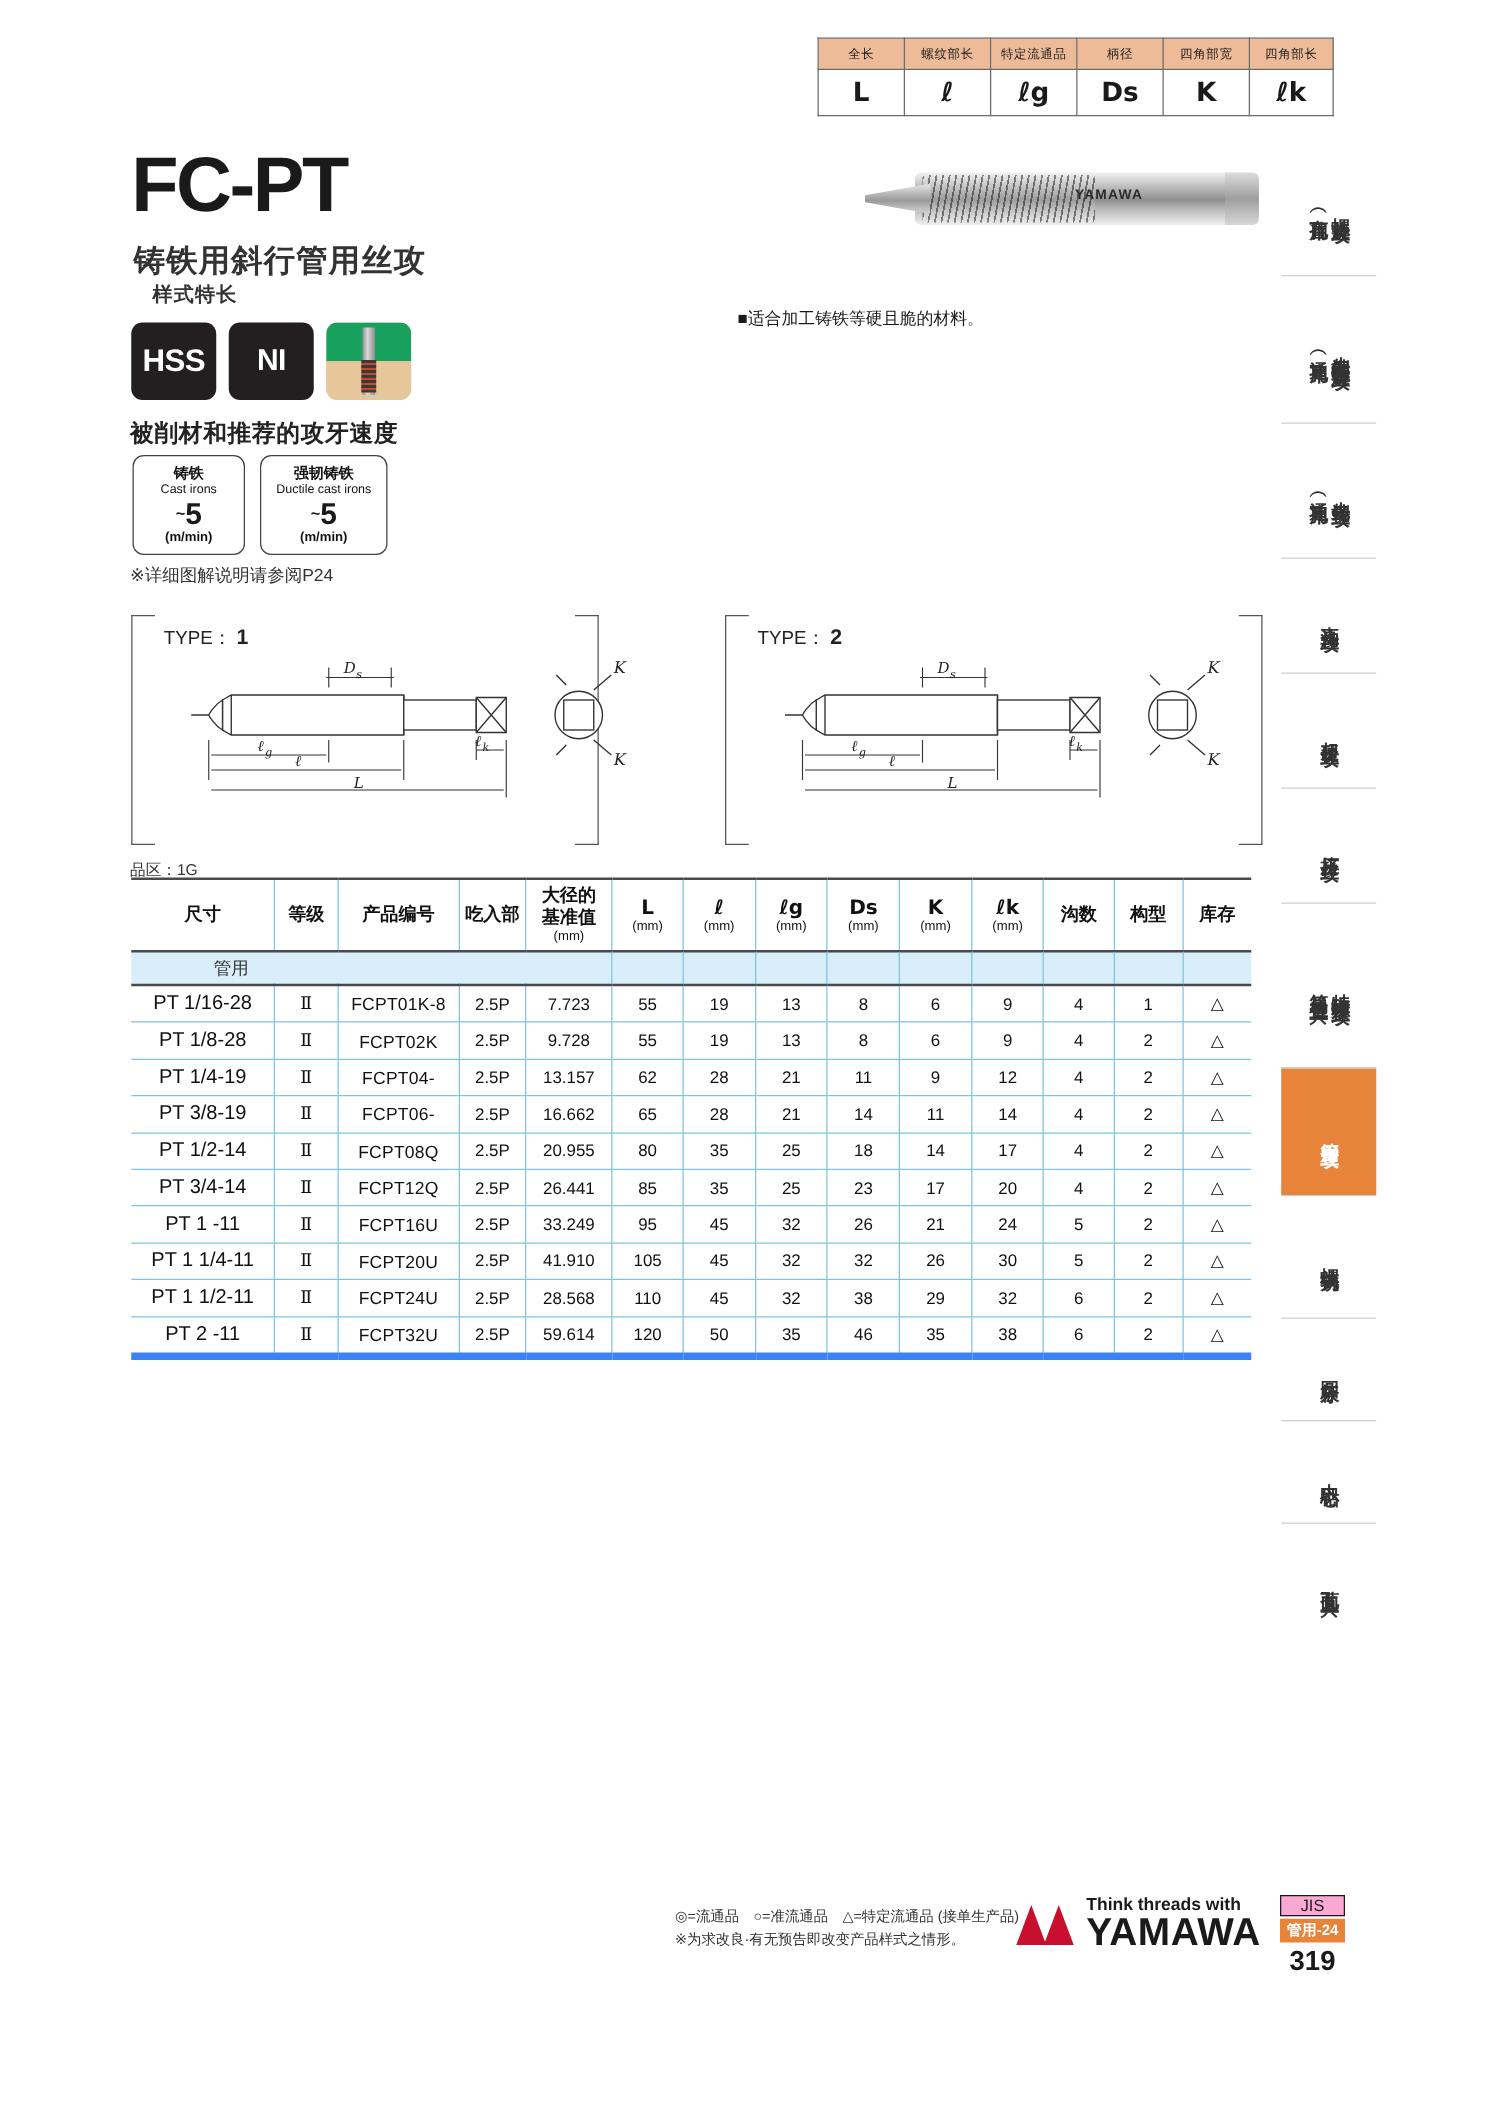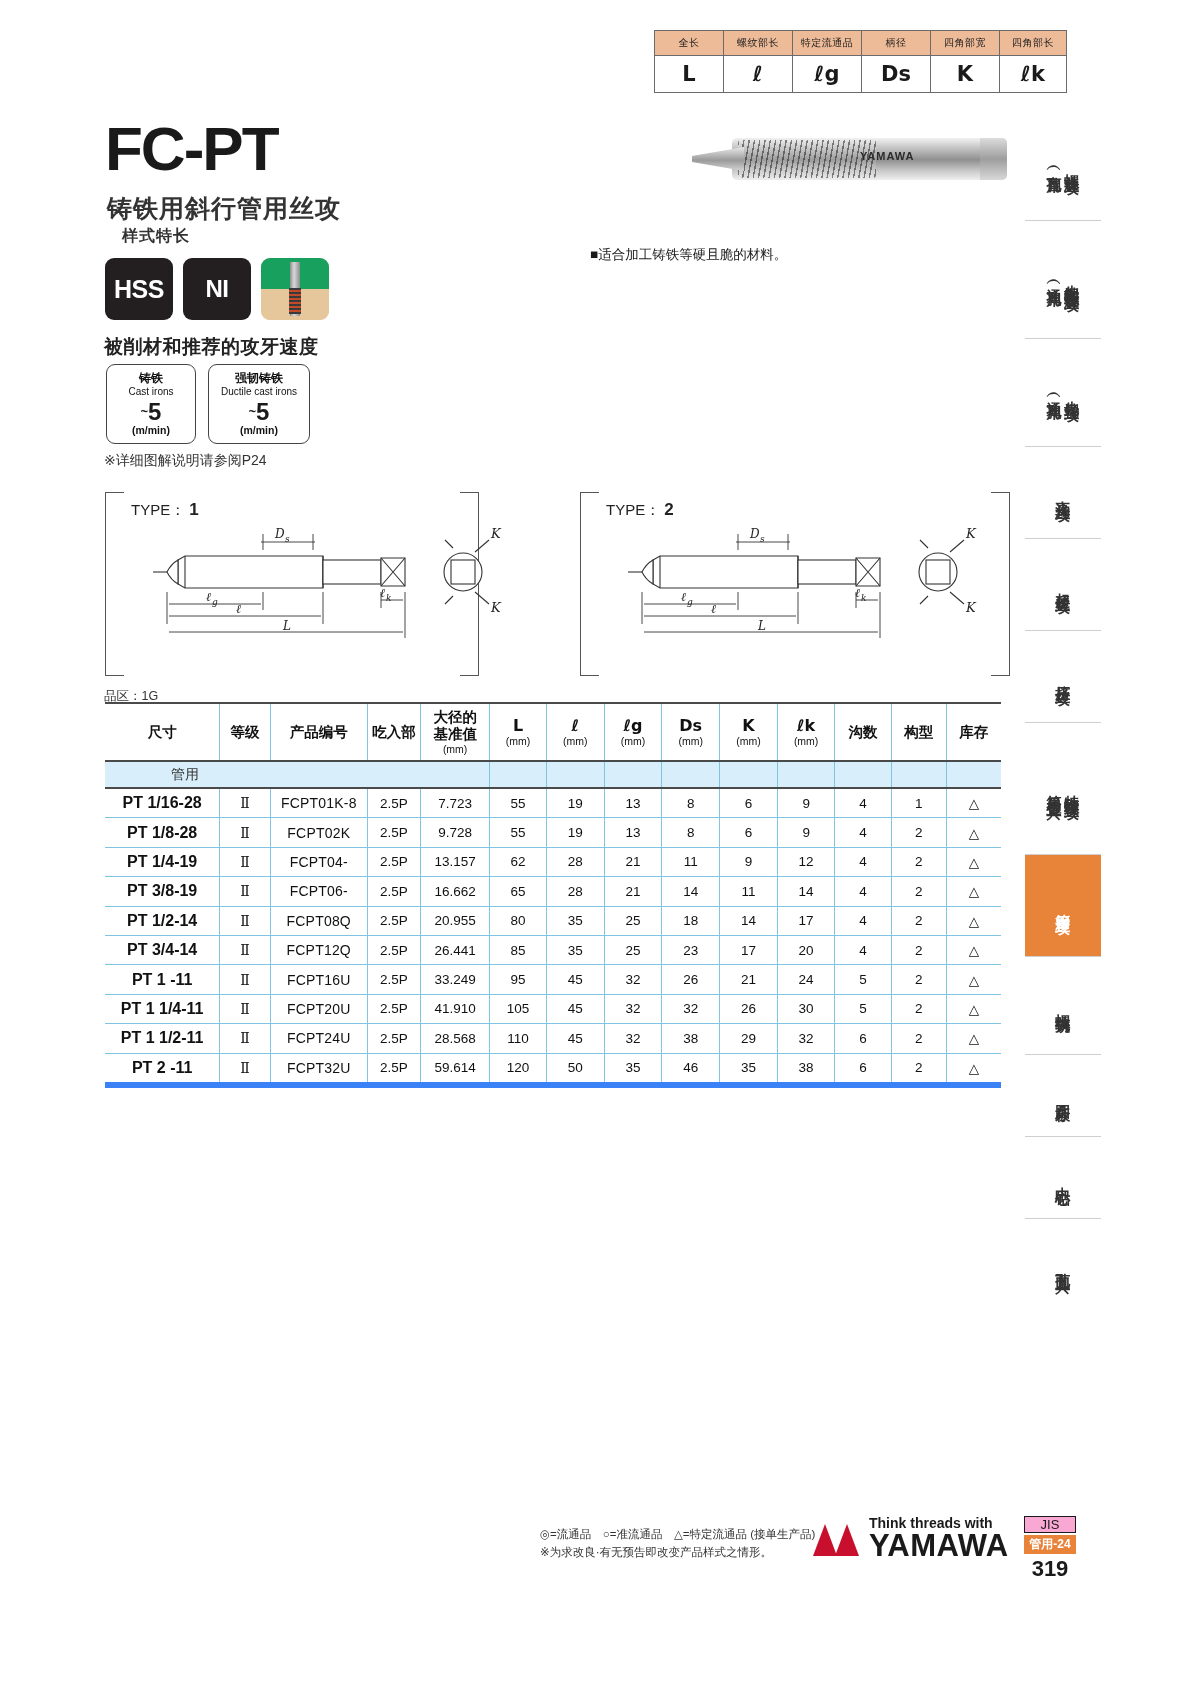--- a/index.html
+++ b/index.html
@@ -184,21 +184,21 @@
   .maintable tbody td{height:26.4px;border-bottom:1px solid #7fc4e0;}
   .maintable tbody tr td:first-child{border-left:none}
   .maintable tbody tr td:last-child{border-right:none}
   .maintable tr.grouprow td{
     background:#d8eefa;height:23px;
     text-align:left;padding-left:66px;font-size:14px;color:#333;
     border-bottom:2px solid #4a4a4a;
   }
   .maintable tr.grouprow td.blank{padding:0}
   .maintable td.size{
-    font-weight:bold;font-size:16px;text-align:center;letter-spacing:0;
+    font-weight:normal;font-size:16px;text-align:center;letter-spacing:0;
   }
   .maintable td.grade{font-family:"DejaVu Serif",serif;font-size:14px;}
   .maintable td.pn{font-size:14px;letter-spacing:.2px;}
   .maintable tbody tr:last-child td{border-bottom:6px solid #3b82f6;}
   .tri{font-size:13px;color:#111;}
 
   
   .c-size{width:118px}.c-grade{width:50px}.c-pn{width:96px}
   .c-chi{width:52px}.c-dia{width:68px}.c-l{width:56px}
   .c-ll{width:57px}.c-lg{width:57px}.c-ds{width:57px}

